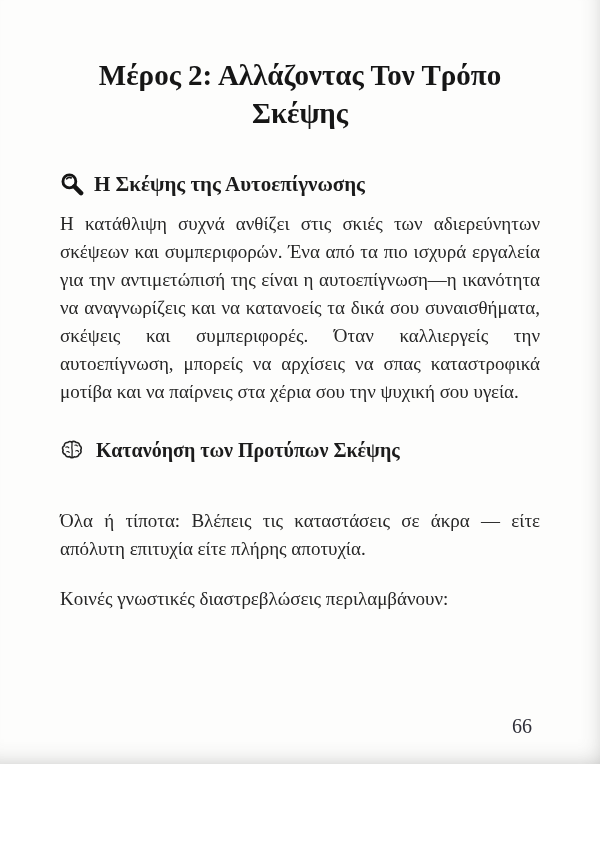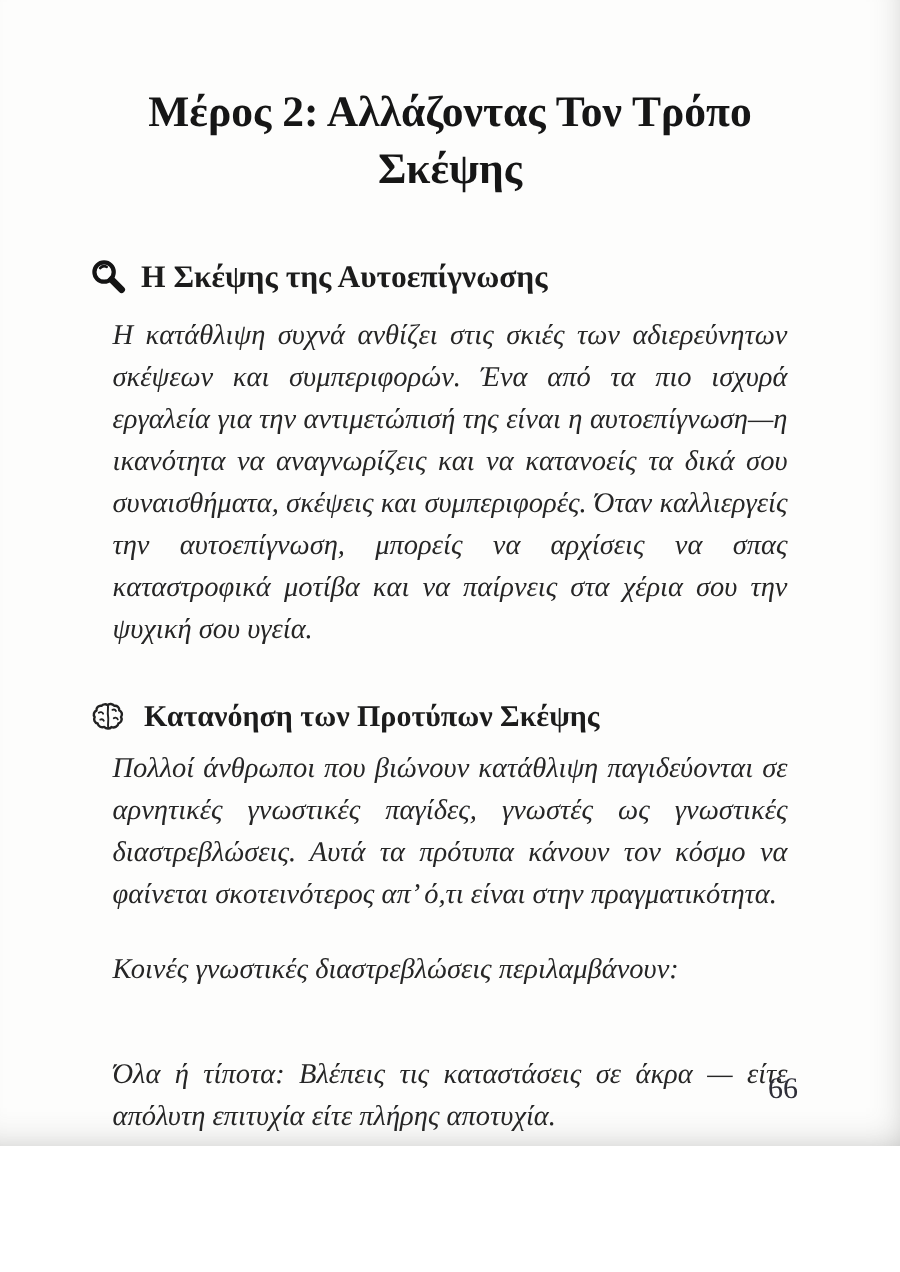--- a/index.html
+++ b/index.html
@@ -49,22 +49,21 @@
   .heading-2 {
     margin-top: 29px;
     font-size: 20px;
     font-weight: bold;
   }
   .body-text {
     font-size: 19px;
     line-height: 28px;
     text-align: justify;
     color: #262626;
-    margin: 15px;
-    font-style: italic;
+    margin: 0;
   }
   .para-1 { margin-top: 11px; }
   .para-2 { margin-top: 6px; }
   .intro-line { margin-top: 22px; text-align: left; }
   .item-line { margin-top: 42px; }
   .page-number {
     position: absolute;
     right: 68px;
     bottom: 26px;
     font-size: 20px;
@@ -99,21 +98,20 @@
         <path d="M11 2.6 C11.4 5 10.6 7 11.1 9.4 C11.6 11.8 10.8 13.8 11.2 16.4" fill="none" stroke="#222222" stroke-width="1.2" stroke-linecap="round"></path>
         <path d="M5.4 7.4 C6.3 6.7 7.6 7 8.1 8" fill="none" stroke="#222222" stroke-width="1.1" stroke-linecap="round"></path>
         <path d="M14.6 10.8 C15.5 10.1 16.8 10.5 17.1 11.5" fill="none" stroke="#222222" stroke-width="1.1" stroke-linecap="round"></path>
         <path d="M6.3 11.6 C7.2 11.2 8.1 11.5 8.5 12.3" fill="none" stroke="#222222" stroke-width="1.1" stroke-linecap="round"></path>
         <path d="M13.8 5.6 C14.7 5.2 15.6 5.5 16 6.3" fill="none" stroke="#222222" stroke-width="1.1" stroke-linecap="round"></path>
       </svg>
     </span>
     <span>Κατανόηση των Προτύπων Σκέψης</span>
   </div>
 
-  <p class="body-text para-2">Πολλοί άνθρωποι που βιώνουν κατάθλιψη παγιδεύονται σε αρνητικές γνωστικές παγίδες, γνωστές ως γνωστικές διαστρεβλώσεις. Αυτά τα πρότυπα κάνουν τον κόσμο να φαίνεται σκοτεινότερος απ’ ό,τι είναι στην πραγματικότητα.</p>
+
+  <p class="body-text item-line">Όλα ή τίποτα: Βλέπεις τις καταστάσεις σε άκρα — είτε απόλυτη επιτυχία είτε πλήρης αποτυχία.</p>
 
   <p class="body-text intro-line">Κοινές γνωστικές διαστρεβλώσεις περιλαμβάνουν:</p>
-
-  <p class="body-text item-line">Όλα ή τίποτα: Βλέπεις τις καταστάσεις σε άκρα — είτε απόλυτη επιτυχία είτε πλήρης αποτυχία.</p>
 
   <div class="page-number">66</div>
 
 </div>
 
 </body></html>

